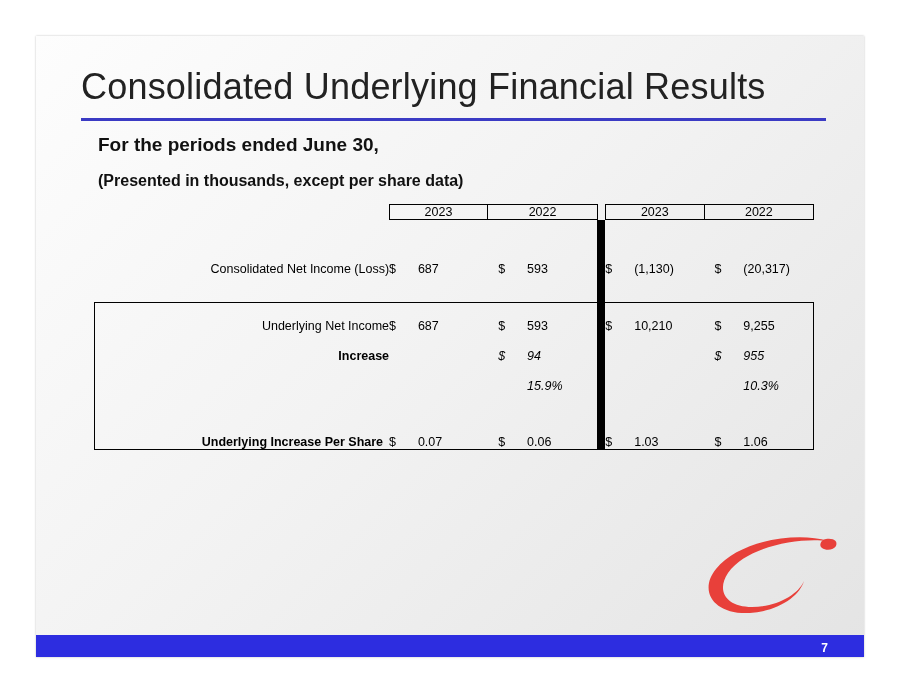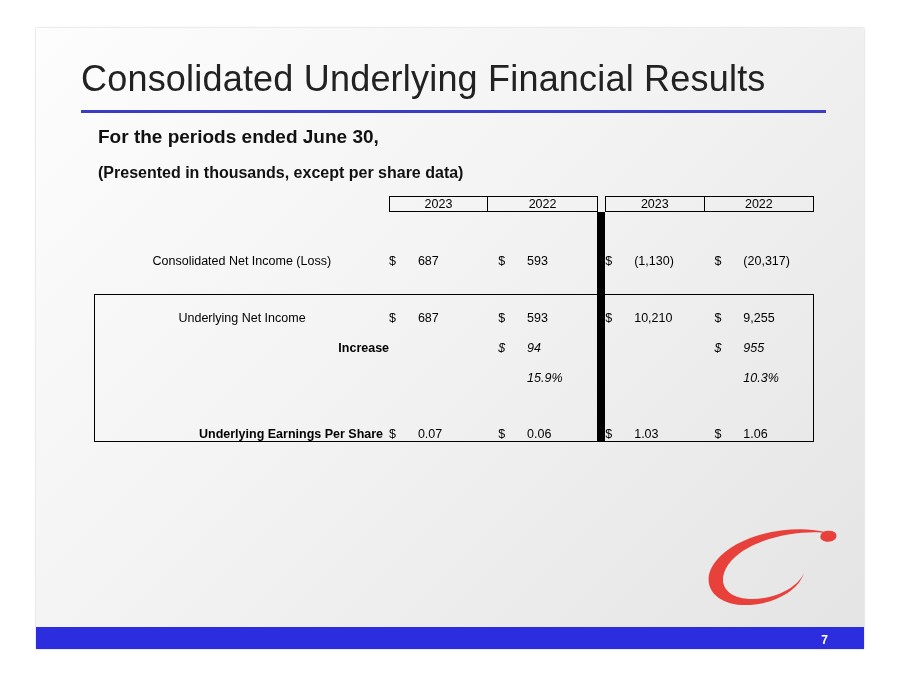--- a/index.html
+++ b/index.html
@@ -9,21 +9,21 @@
   }
   body {
     width: 900px;
     height: 695px;
     font-family: "Liberation Sans", sans-serif;
     overflow: hidden;
   }
   .slide {
     position: absolute;
     left: 36px;
-    top: 28px;
+    top: 36px;
     width: 828px;
     height: 621px;
     background: linear-gradient(135deg, #fdfdfd 0%, #f3f3f3 45%, #e4e4e4 100%);
     box-shadow: 0 0 2px rgba(0,0,0,0.25);
     overflow: hidden;
   }
   .title {
     position: absolute;
     left: 45px;
     top: 30px;
@@ -95,21 +95,21 @@
   .hdr-year {
     text-align: center;
     font-size: 12.5px;
     padding: 2px 0 2px 0;
     border: 1px solid #000;
     margin-left: 37px;
   }
   .spacer-row td { height: 26px; }
   .row-label {
     font-weight: bold;
-    text-align: center;
+    text-align: right;
     padding-right: 6px;
     white-space: nowrap;
   }
   .row-label.indent {
     text-align: right;
     font-weight: bold;
   }
   .row-label.right-bold {
     text-align: right;
     font-weight: bold;
@@ -297,21 +297,21 @@
             <td></td>
         <td class="sep"></td>
         <td></td>
             <td></td>
         <td></td>
             <td></td>
             <td class="boxright"></td>
       </tr>
 
       <tr class="dataline boxbottom">
-        <td class="row-label right-bold boxleft">Underlying Earnings Per Share</td>
+        <td class="row-label right-bold boxleft">Underlying Increase Per Share</td>
         <td class="sym">$</td>
         <td class="num">0.07</td>
         <td></td>
         <td class="sym">$</td>
         <td class="num">0.06</td>
         <td class="sep"></td>
         <td class="sym">$</td>
         <td class="num">1.03</td>
         <td></td>
         <td class="sym">$</td>

